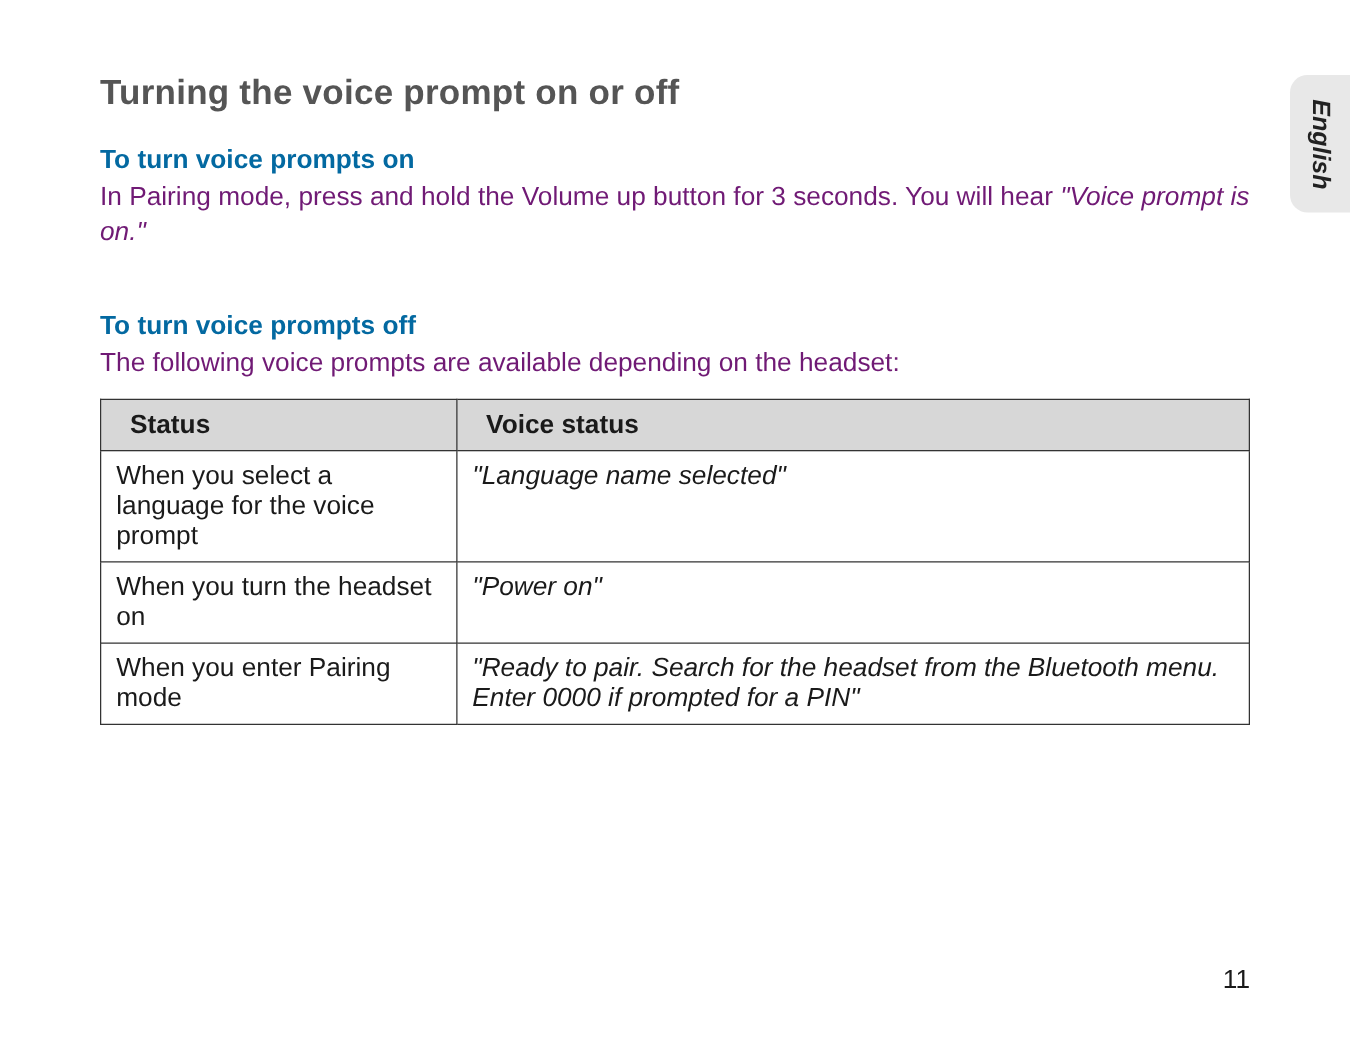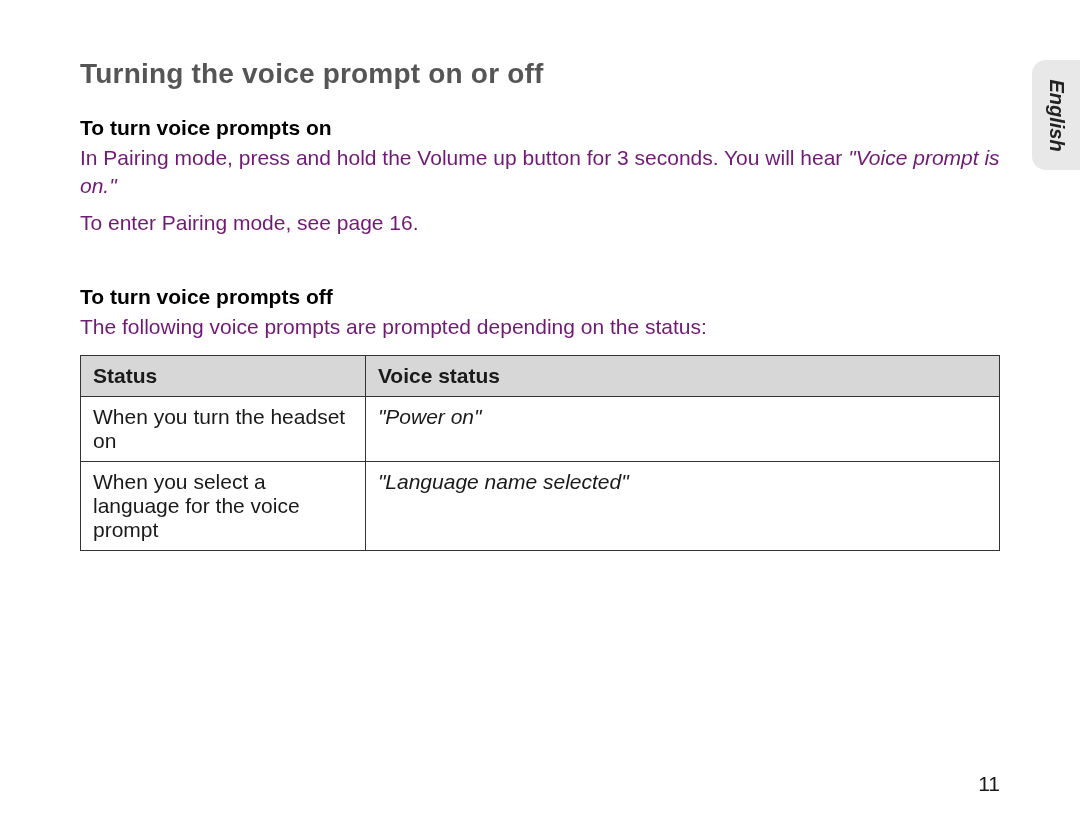--- a/index.html
+++ b/index.html
@@ -44,40 +44,40 @@
     margin: 0 0 26px 0;
     font-size: 28px;
     font-weight: 700;
     color: #555;
     letter-spacing: 0.2px;
   }
   h2.subhead {
     margin: 18px 0 4px 0;
     font-size: 21px;
     font-weight: 700;
-    color: #000000;
+    color: #0369a1;
   }
   p.body {
     margin: 2px 0 8px 0;
     font-size: 21px;
     line-height: 1.35;
     color: #701a75;
   }
   .ital { font-style: italic; }
   table.vp {
     width: 100%;
     border-collapse: collapse;
     margin-top: 14px;
     font-size: 21px;
   }
   table.vp th {
     background: #d7d7d7;
     text-align: left;
     font-weight: 700;
-    padding: 8px 12px;
+    padding: 8px 23px;
     border: 1px solid #333;
   }
   table.vp td {
     padding: 8px 12px;
     border: 1px solid #333;
     vertical-align: top;
   }
   table.vp td.prompt { font-style: italic; }
   .col-status { width: 31%; }
   .page-number {
@@ -96,42 +96,45 @@
   <div class="side-tab">
     <span class="label">English</span>
   </div>
 
   <h1 class="title">Turning the voice prompt on or off</h1>
 
   <h2 class="subhead">To turn voice prompts on</h2>
   <p class="body">
     <span>In Pairing mode, press and hold the Volume up button for 3 seconds. You will hear </span><span class="ital">"Voice prompt is on."</span>
   </p>
-  <p class="body">To enter Pairing mode, see page 16.</p>
 
   <h2 class="subhead" style="margin-top:48px;">To turn voice prompts off</h2>
-  <p class="body">The following voice prompts are prompted depending on the status:</p>
+  <p class="body">The following voice prompts are available depending on the headset:</p>
 
   <table class="vp">
     <colgroup>
       <col class="col-status">
       <col>
     </colgroup>
     <thead>
       <tr>
         <th>Status</th>
         <th>Voice status</th>
       </tr>
     </thead>
     <tbody>
       <tr>
+        <td>When you select a language for the voice prompt</td>
+        <td class="prompt">"Language name  selected"</td>
+      </tr>
+      <tr>
         <td>When you turn the headset on</td>
         <td class="prompt">"Power on"</td>
       </tr>
       <tr>
-        <td>When you select a language for the voice prompt</td>
-        <td class="prompt">"Language name  selected"</td>
+        <td>When you enter Pairing mode</td>
+        <td class="prompt">"Ready to pair. Search for the headset from the Bluetooth menu. Enter 0000 if prompted for a PIN"</td>
       </tr>
     </tbody>
   </table>
 
   <div class="page-number">11</div>
 </div>
 
 </body></html>

